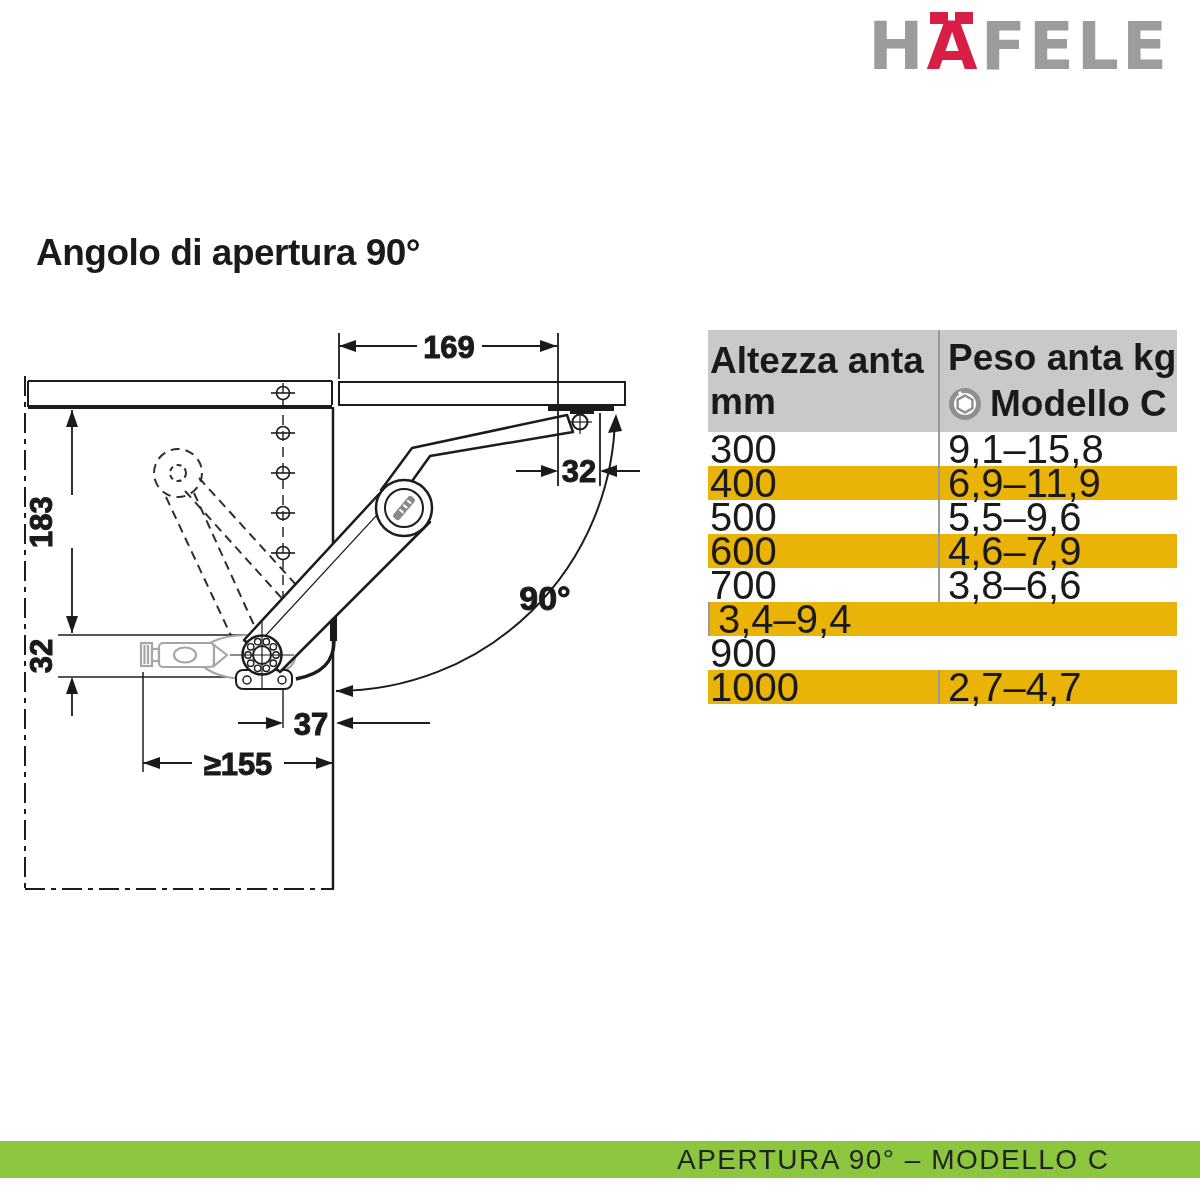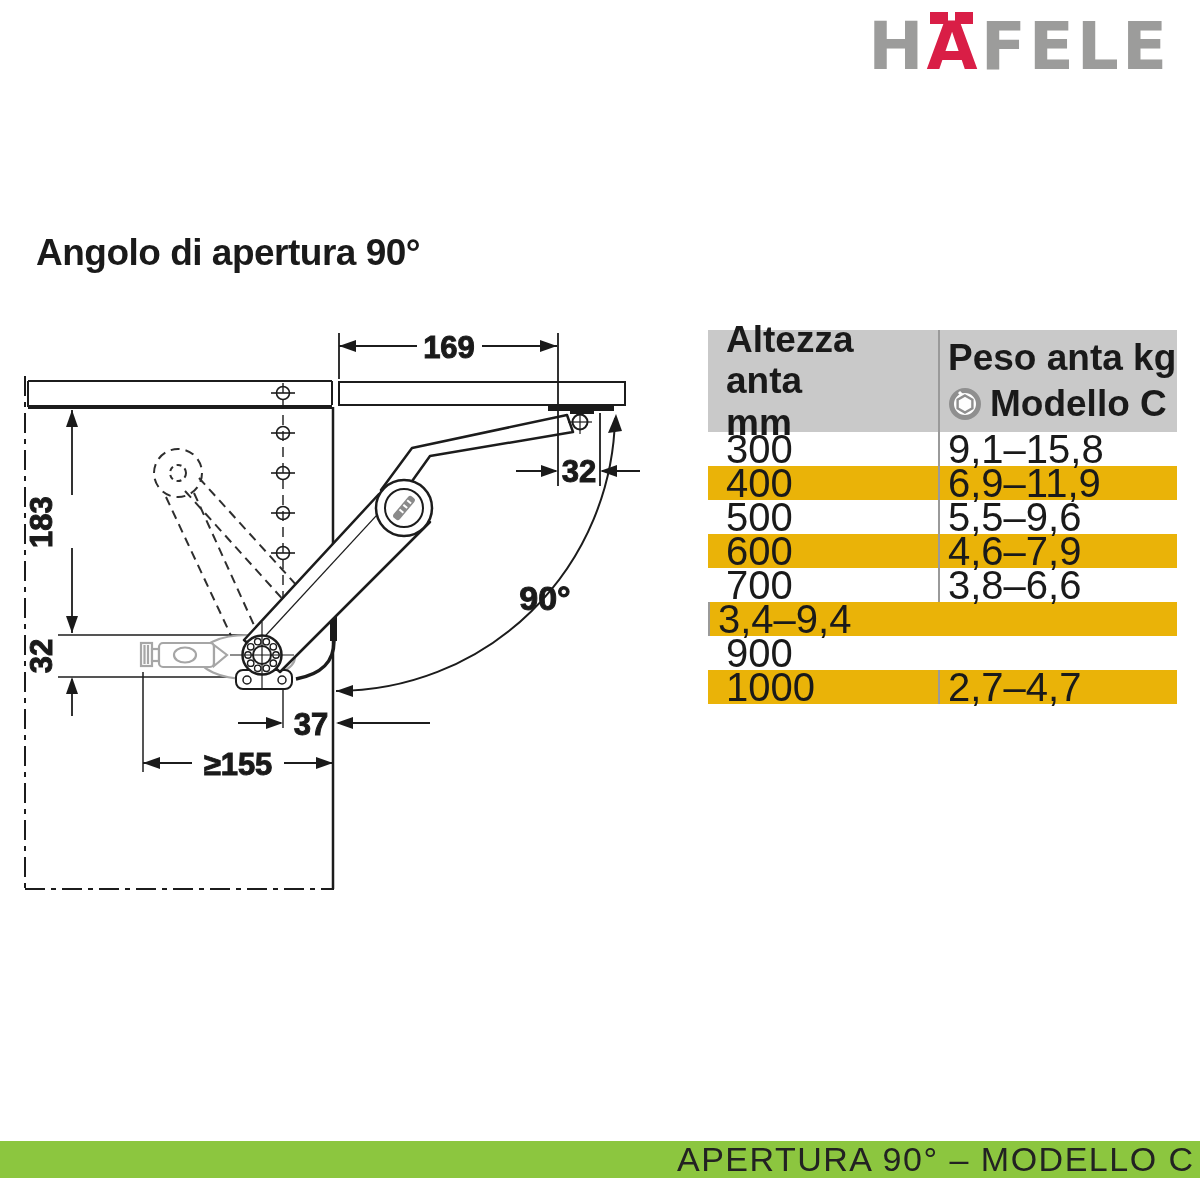--- a/index.html
+++ b/index.html
@@ -19,32 +19,32 @@
   
   .title{position:absolute;left:36px;top:232px;font-size:37px;font-weight:bold;
          letter-spacing:-0.5px;}
 
   
   .spec-table{position:absolute;left:708px;top:330px;width:469px;font-size:40px;}
   .t-header{display:flex;background:#c9c9c9;height:102px;font-weight:bold;font-size:37px;}
   .t-row{display:flex;height:34px;}
   .t-row.alt{background:#eab308;}
   .c1{width:230px;display:flex;flex-direction:column;justify-content:center;
-      padding-left:18px;box-sizing:border-box;}
+      padding-left:2px;box-sizing:border-box;}
   .c2{width:239px;display:flex;flex-direction:column;justify-content:center;
       padding-left:8px;box-sizing:border-box;border-left:2px solid #9a9a9a;}
   .t-row .c1,.t-row .c2{flex-direction:row;align-items:center;justify-content:flex-start;}
   .hline{line-height:1.12;}
   .h2line{display:flex;align-items:center;gap:8px;margin-top:4px;}
   .nut-icon{width:34px;height:34px;flex:0 0 auto;}
 
   
   .footer{position:absolute;left:0;top:1141px;width:1200px;height:37px;background:#8cc63f;}
   .footer-label{position:absolute;left:677px;top:0;height:37px;line-height:37px;
-                font-size:34px;letter-spacing:1.5px;color:#222;font-weight:400;}
+                font-size:28px;letter-spacing:1.5px;color:#222;font-weight:400;}
 
   
   .drawing{position:absolute;left:0;top:320px;}
   .dim{font-family:"Liberation Sans",sans-serif;font-weight:bold;font-size:31px;fill:#1a1a1a;}
   .dim90{font-size:34px;}
 </style>
 </head>
 <body>
 <div class="page">
 

